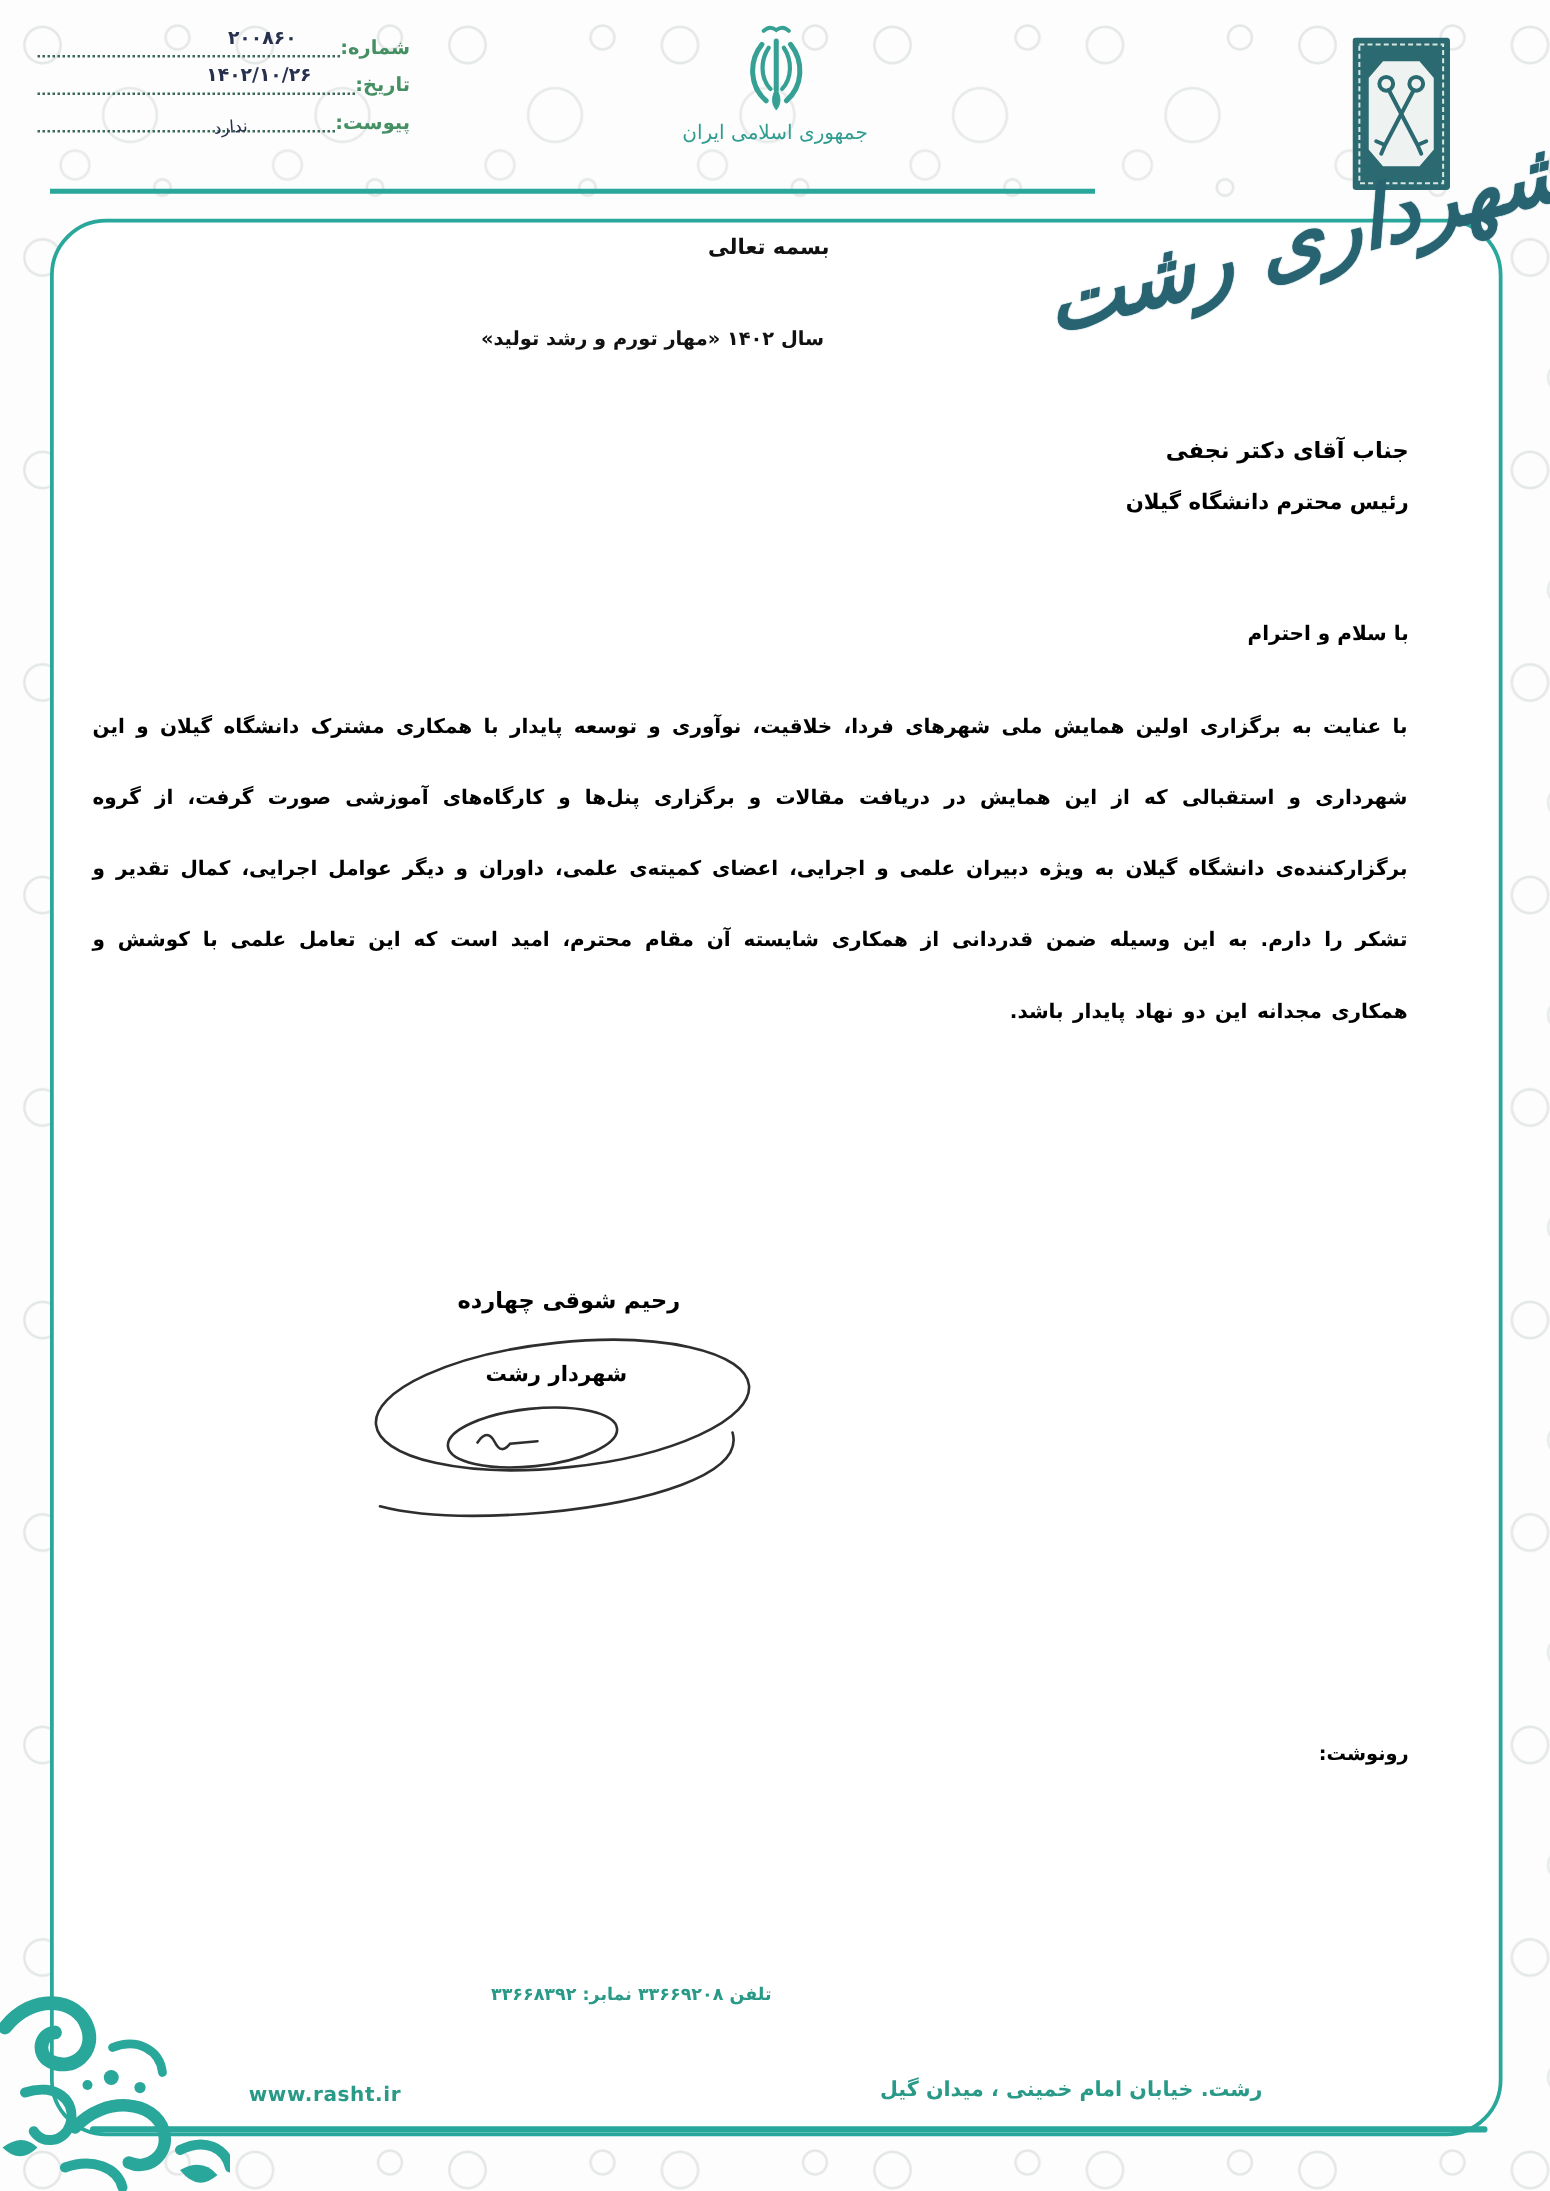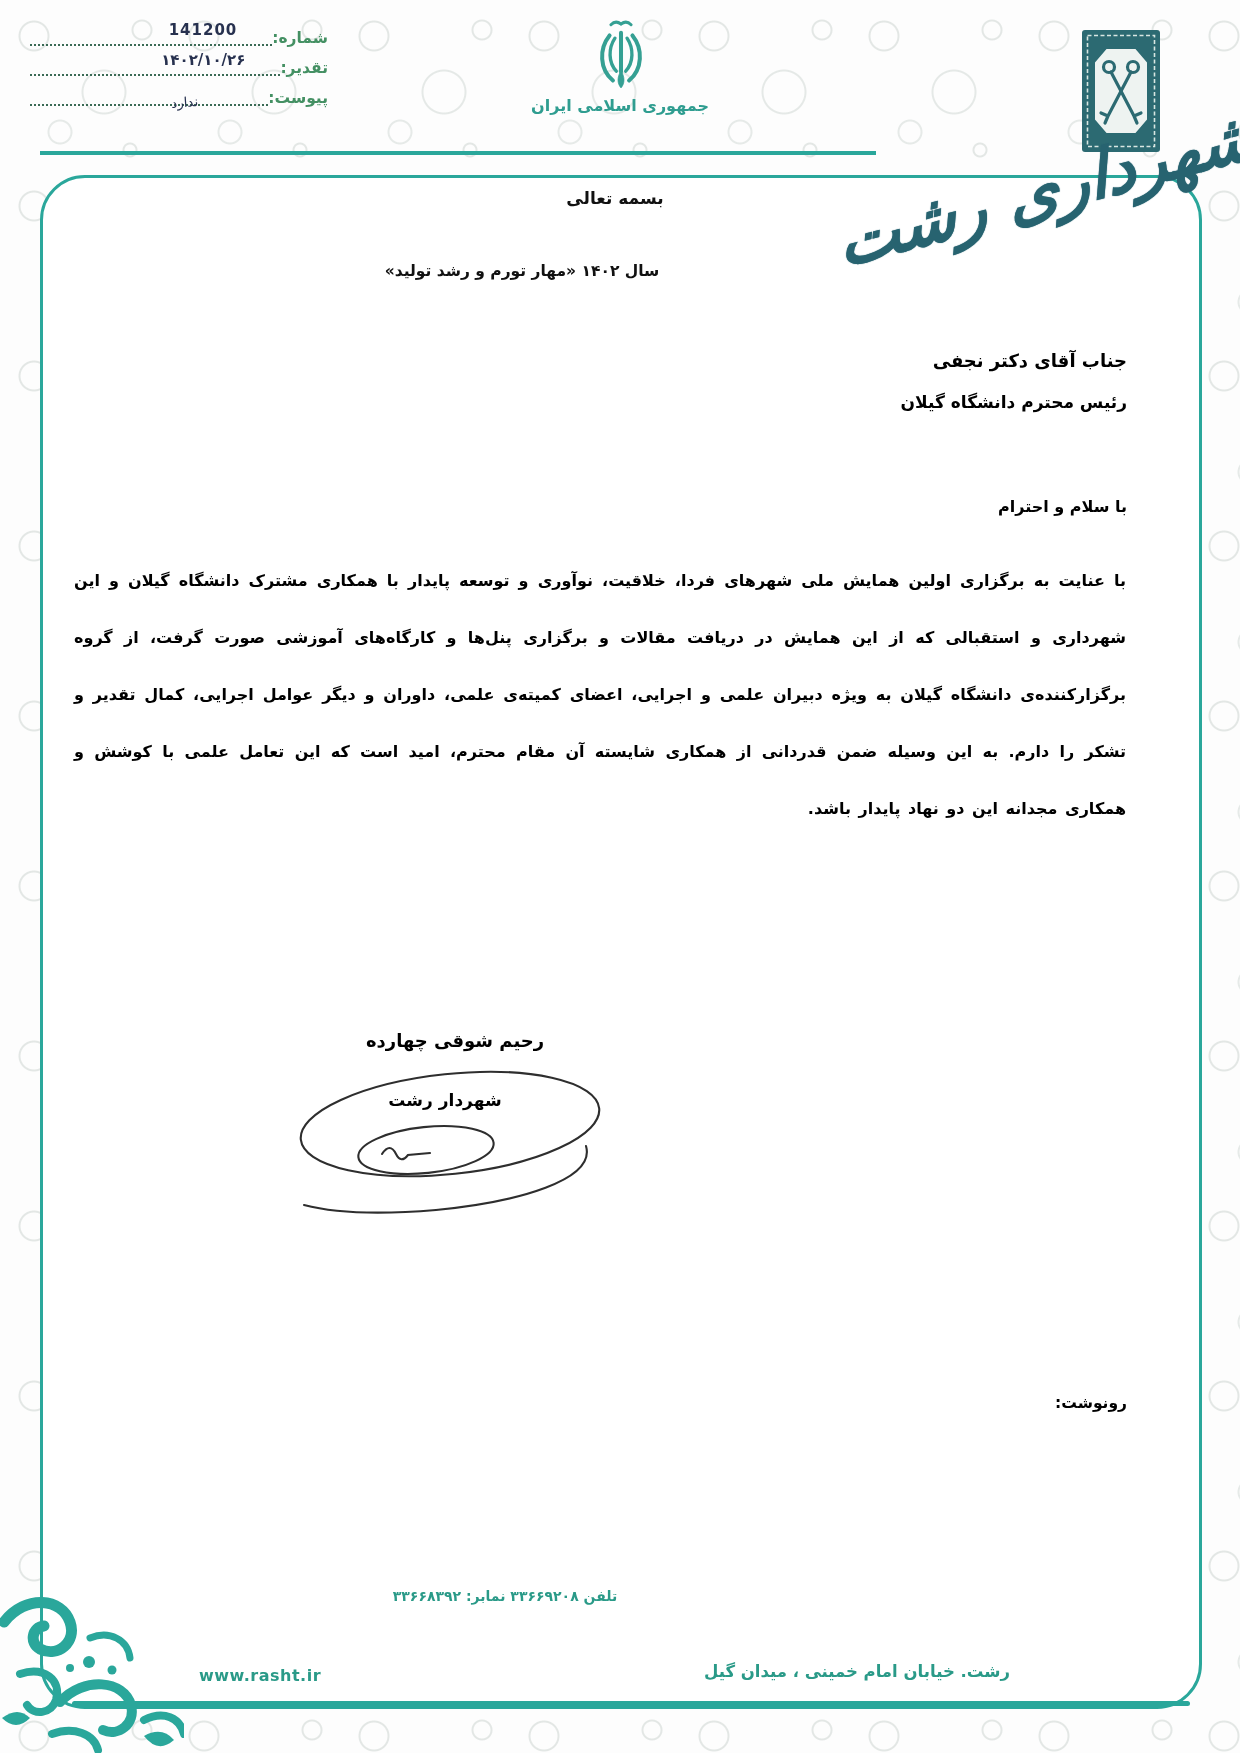--- a/index.html
+++ b/index.html
@@ -32,21 +32,21 @@
   .bottom-line{left:72px;top:1701px;width:1118px;height:5px;background:#2aa79b;border-radius:3px;z-index:4;}
 
   .ref{left:30px;top:16px;width:298px;direction:rtl;z-index:3;}
   .ref-row{display:flex;align-items:flex-end;height:30px;position:relative;}
   .ref-label{color:#449063;font-weight:bold;font-size:15.5px;white-space:nowrap;line-height:1;}
   .ref-dots{flex:1;border-bottom:2.5px dotted #3a6a55;height:100%;position:relative;}
   .ref-value{position:absolute;bottom:5px;right:35px;font-size:15px;font-weight:bold;color:#27314f;letter-spacing:1px;white-space:nowrap;}
   .ref-value.attach{bottom:-6px;right:70px;font-size:13.5px;transform:rotate(-4deg);font-weight:normal;}
 
   .iran-emblem{left:586px;top:18px;width:70px;height:74px;z-index:3;}
-  .emblem-caption{left:510px;top:96px;width:220px;text-align:center;color:#2f9d90;font-weight:bold;font-size:16px;z-index:3;}
+  .emblem-caption{left:510px;top:96px;width:220px;text-align:center;color:#2f9d90;font-weight:normal;font-size:16px;z-index:3;}
 
   .rasht-seal{left:1082px;top:30px;width:78px;height:122px;z-index:4;}
 
   .calligraphy{
     right:-6px;top:96px;z-index:4;
     font-size:66px;font-weight:bold;font-style:italic;
     color:#276370;direction:rtl;white-space:nowrap;
     transform:rotate(-15deg) skewX(-6deg);
     transform-origin:100% 0%;
     letter-spacing:-1px;
@@ -90,25 +90,25 @@
 <div class="page">
 
   <div class="abs card"></div>
   <div class="abs top-line"></div>
   <div class="abs bottom-line"></div>
 
   <div class="abs ref">
     <div class="ref-row">
       <span class="ref-label">شماره:</span>
       <span class="ref-dots">
-        <span class="ref-value">141200</span>
+        <span class="ref-value">۲۰۰۸۶۰</span>
       </span>
     </div>
     <div class="ref-row">
-      <span class="ref-label">تقدیر:</span>
+      <span class="ref-label">تاریخ:</span>
       <span class="ref-dots">
         <span class="ref-value">۱۴۰۲/۱۰/۲۶</span>
       </span>
     </div>
     <div class="ref-row">
       <span class="ref-label">پیوست:</span>
       <span class="ref-dots">
         <span class="ref-value attach">ندارد</span>
       </span>
     </div>

